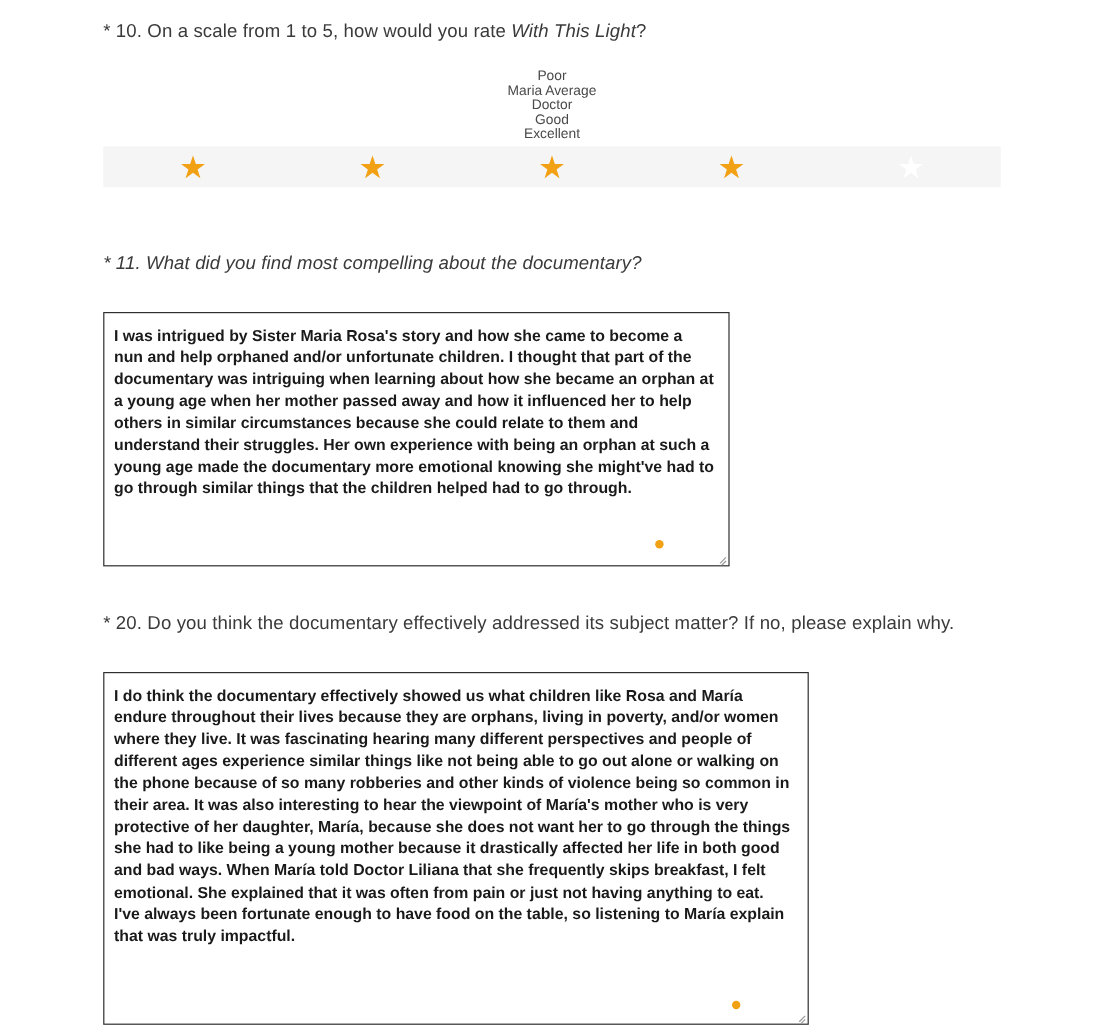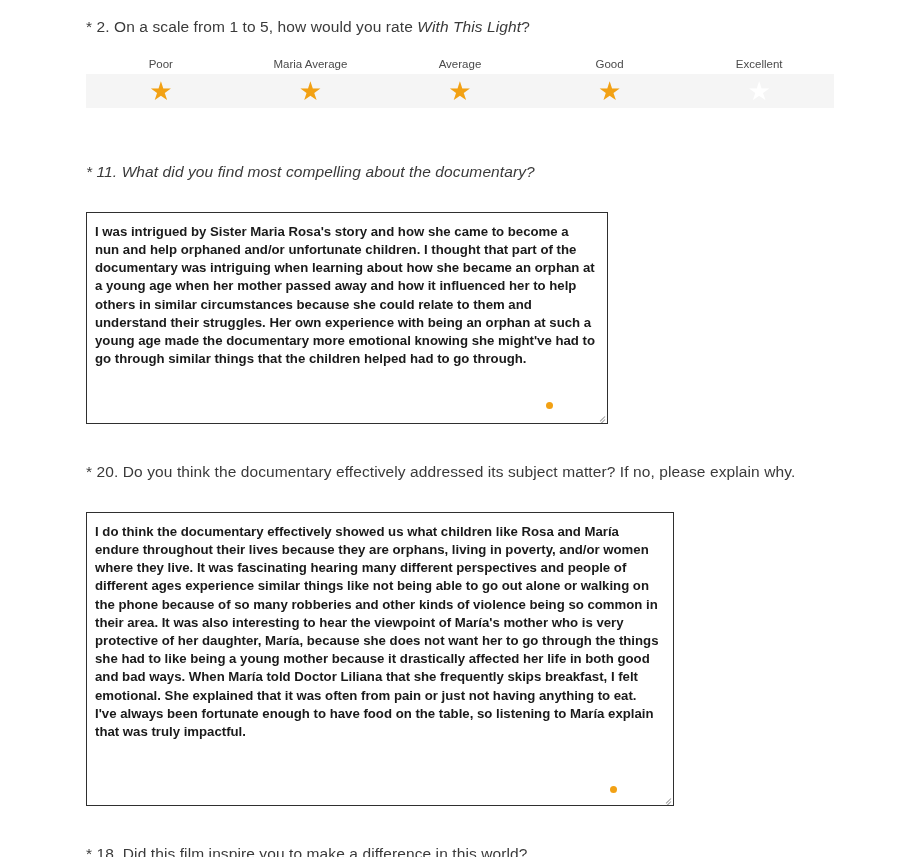--- a/index.html
+++ b/index.html
@@ -35,20 +35,21 @@
   }
 
   
   .rating-wrap {
     margin-top: 20px;
     width: 748px;
   }
   .rating-labels {
     display: flex;
     width: 100%;
+    flex-direction: column;
   }
   .rating-labels .cell {
     flex: 1 1 0;
     text-align: center;
     font-size: 11.5px;
     color: #4a4a4a;
   }
   .rating-stars {
     display: flex;
     width: 100%;
@@ -135,28 +136,28 @@
   }
   .grip i.l1 { width: 11px; bottom: 1px; }
   .grip i.l2 { width: 7px;  bottom: 1px; right: 0px; top: 7px; }
 </style>
 </head>
 <body>
 
 <div class="page">
 
   <div class="q-text q10">
-    <span>* 2. On a scale from 1 to 5, how would you rate </span><span class="italic">With This Light</span><span>?</span>
+    <span>* 10. On a scale from 1 to 5, how would you rate </span><span class="italic">With This Light</span><span>?</span>
   </div>
 
   <div class="rating-wrap">
     <div class="rating-labels">
       <div class="cell">Poor</div>
       <div class="cell">Maria Average</div>
-      <div class="cell">Average</div>
+      <div class="cell">Doctor</div>
       <div class="cell">Good</div>
       <div class="cell">Excellent</div>
     </div>
     <div class="rating-stars">
       <div class="cell"><span class="star on">★</span></div>
       <div class="cell"><span class="star on">★</span></div>
       <div class="cell"><span class="star on">★</span></div>
       <div class="cell"><span class="star on">★</span></div>
       <div class="cell"><span class="star off">★</span></div>
     </div>

